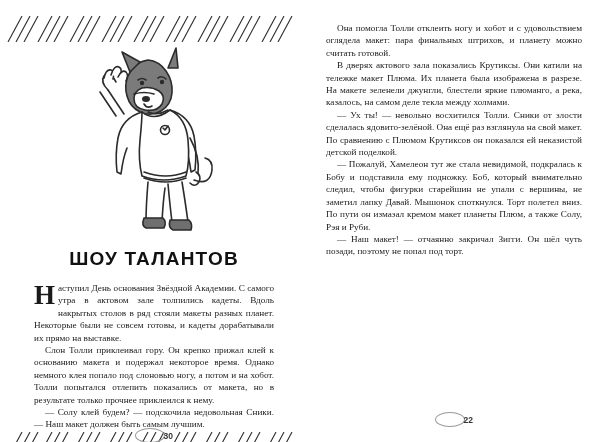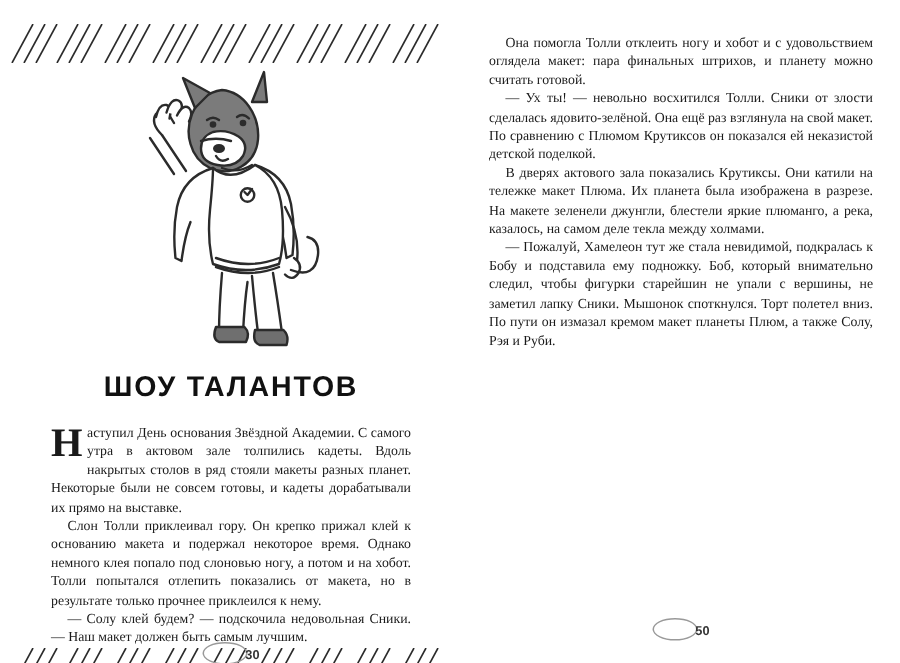--- a/index.html
+++ b/index.html
@@ -255,24 +255,25 @@
 
     <div class="folio">
       <div class="oval"></div>
       <span>30</span>
     </div>
   </div>
 
   <div class="page page-right">
     <div class="body-text right-col">
       <p>Она помогла Толли отклеить ногу и хобот и с удовольствием оглядела макет: пара финальных штрихов, и планету можно считать готовой.</p>
+      <p>В дверях актового зала показались Крутиксы. Они катили на тележке макет Плюма. Их планета была изображена в разрезе. На макете зеленели джунгли, блестели яркие плюманго, а река, казалось, на самом деле текла между холмами.</p>
       <p>— Ух ты! — невольно восхитился Толли. Сники от злости сделалась ядовито-зелёной. Она ещё раз взглянула на свой макет. По сравнению с Плюмом Крутиксов он показался ей неказистой детской поделкой.</p>
-      <p>В дверях актового зала показались Крутиксы. Они катили на тележке макет Плюма. Их планета была изображена в разрезе. На макете зеленели джунгли, блестели яркие плюманго, а река, казалось, на самом деле текла между холмами.</p>
-      <p>— Пожалуй, Хамелеон тут же стала невидимой, подкралась к Бобу и подставила ему подножку. Боб, который внимательно следил, чтобы фигурки старейшин не упали с вершины, не заметил лапку Сники. Мышонок споткнулся. Торт полетел вниз. По пути он измазал кремом макет планеты Плюм, а также Солу, Рэя и Руби.</p>
+      <p>— Пожалуй, Хамелеон тут же стала невидимой, подкралась к Бобу и подставила ему подножку. Боб, который внимательно следил, чтобы фигурки старейшин не упали с вершины, не заметил лапку Давай. Мышонок споткнулся. Торт полетел вниз. По пути он измазал кремом макет планеты Плюм, а также Солу, Рэя и Руби.</p>
+      <p>— Наш макет! — отчаянно закричал Зигги. Он шёл чуть позади, поэтому не попал под торт.</p>
     </div>
 
     <div class="folio">
       <div class="oval"></div>
-      <span>50</span>
+      <span>22</span>
     </div>
   </div>
 
 </div>
 
 </body></html>

